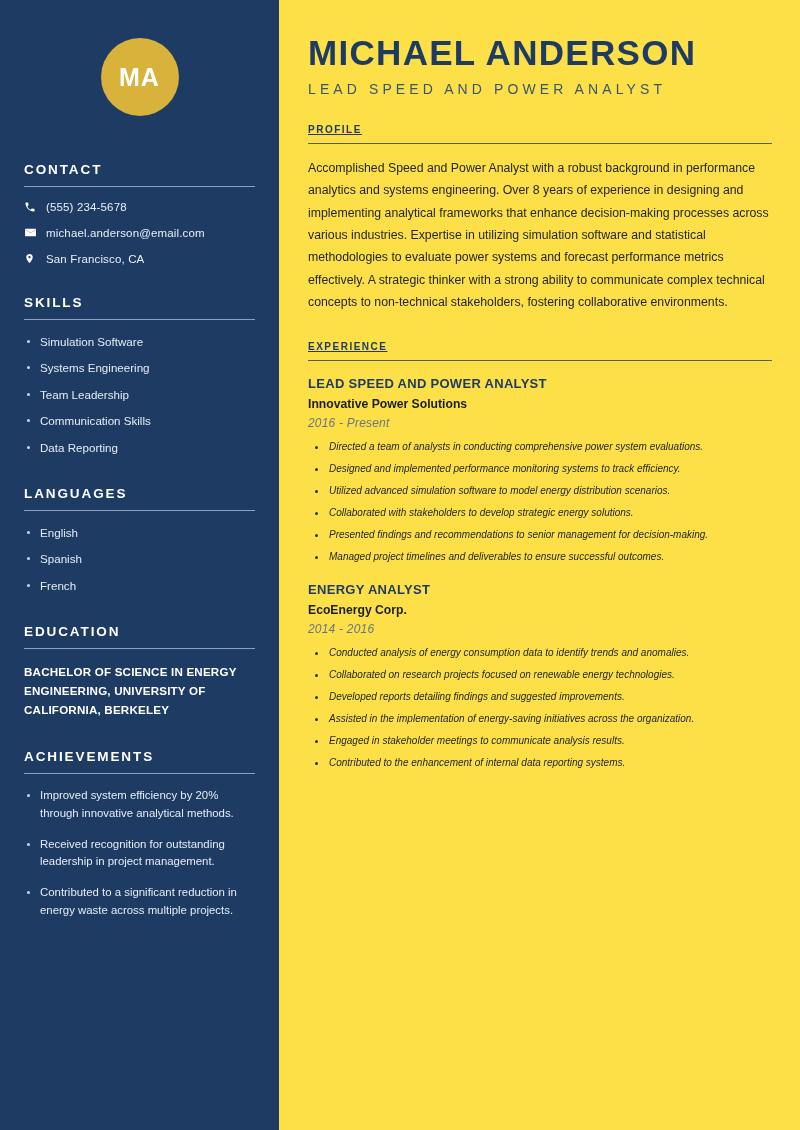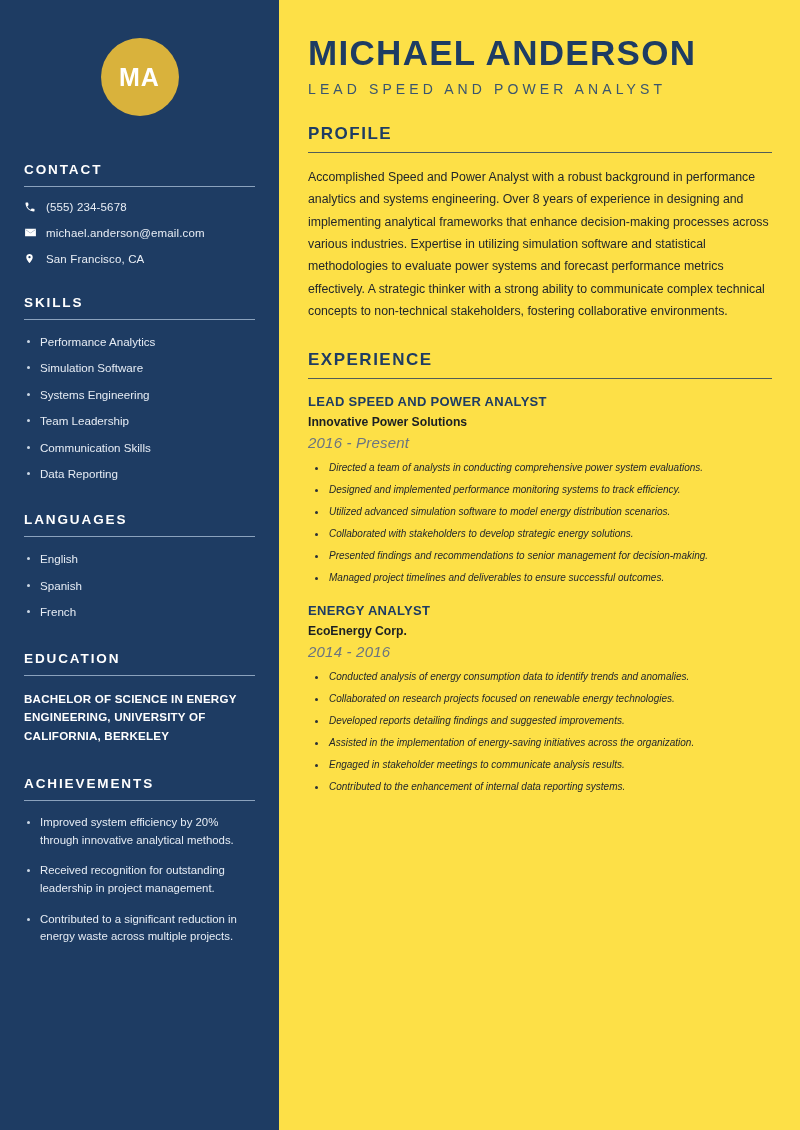--- a/index.html
+++ b/index.html
@@ -68,38 +68,38 @@
     font-size:35px; font-weight:bold; color:#1e3c63;
     letter-spacing:1.3px; line-height:1.08;
   }
   .role {
     margin-top:9px; font-size:14px; color:#3a556f;
     letter-spacing:4.1px; text-transform:uppercase;
   }
 
   .m-section { margin-top:27px; }
   .m-title {
-    font-size:17px; font-weight:bold; letter-spacing:1.5px;
-    color:#1e3c63; text-transform:uppercase;
+    font-size:10px; font-weight:bold; letter-spacing:1.5px;
+    color:#1e3c63; text-transform:uppercase;text-decoration:underline;
   }
   .m-rule { height:1.2px; background:#34465c; margin-top:8px; opacity:.85; }
 
   .profile-text {
     margin-top:13px; font-size:12.3px; color:#23272b;
     line-height:1.82; text-align:left;
   }
 
   .job { margin-top:18px; }
   .job.first { margin-top:15px; }
   .job-title {
     font-size:13px; font-weight:bold; color:#1e3c63; letter-spacing:.3px;
     text-transform:uppercase;
   }
   .job-company { margin-top:6px; font-size:12.2px; font-weight:bold; color:#1b1f23; }
-  .job-dates { margin-top:5px; font-size:15px; font-style:italic; color:#6b7581; letter-spacing:.2px; }
+  .job-dates { margin-top:5px; font-size:12px; font-style:italic; color:#6b7581; letter-spacing:.2px; }
 
   .job-ul { margin-top:9px; list-style:none; }
   .job-ul li {
     position:relative; padding-left:21px; margin-bottom:7px;
     font-size:10px; color:#23272b; line-height:1.5;font-style:italic;
   }
   .job-ul li:before {
     content:""; position:absolute; left:7px; top:7px;
     width:3.4px; height:3.4px; background:#2b3138; border-radius:50%;
   }
@@ -149,21 +149,20 @@
           <span class="contact-txt">San Francisco, CA</span>
         </div>
 
       </div>
     </section>
 
     <section class="sb-section">
       <div class="sb-title">SKILLS</div>
       <div class="sb-rule"></div>
       <ul class="sb-ul">
-        <li>Performance Analytics</li>
         <li>Simulation Software</li>
         <li>Systems Engineering</li>
         <li>Team Leadership</li>
         <li>Communication Skills</li>
         <li>Data Reporting</li>
       </ul>
     </section>
 
     <section class="sb-section">
       <div class="sb-title">LANGUAGES</div>

